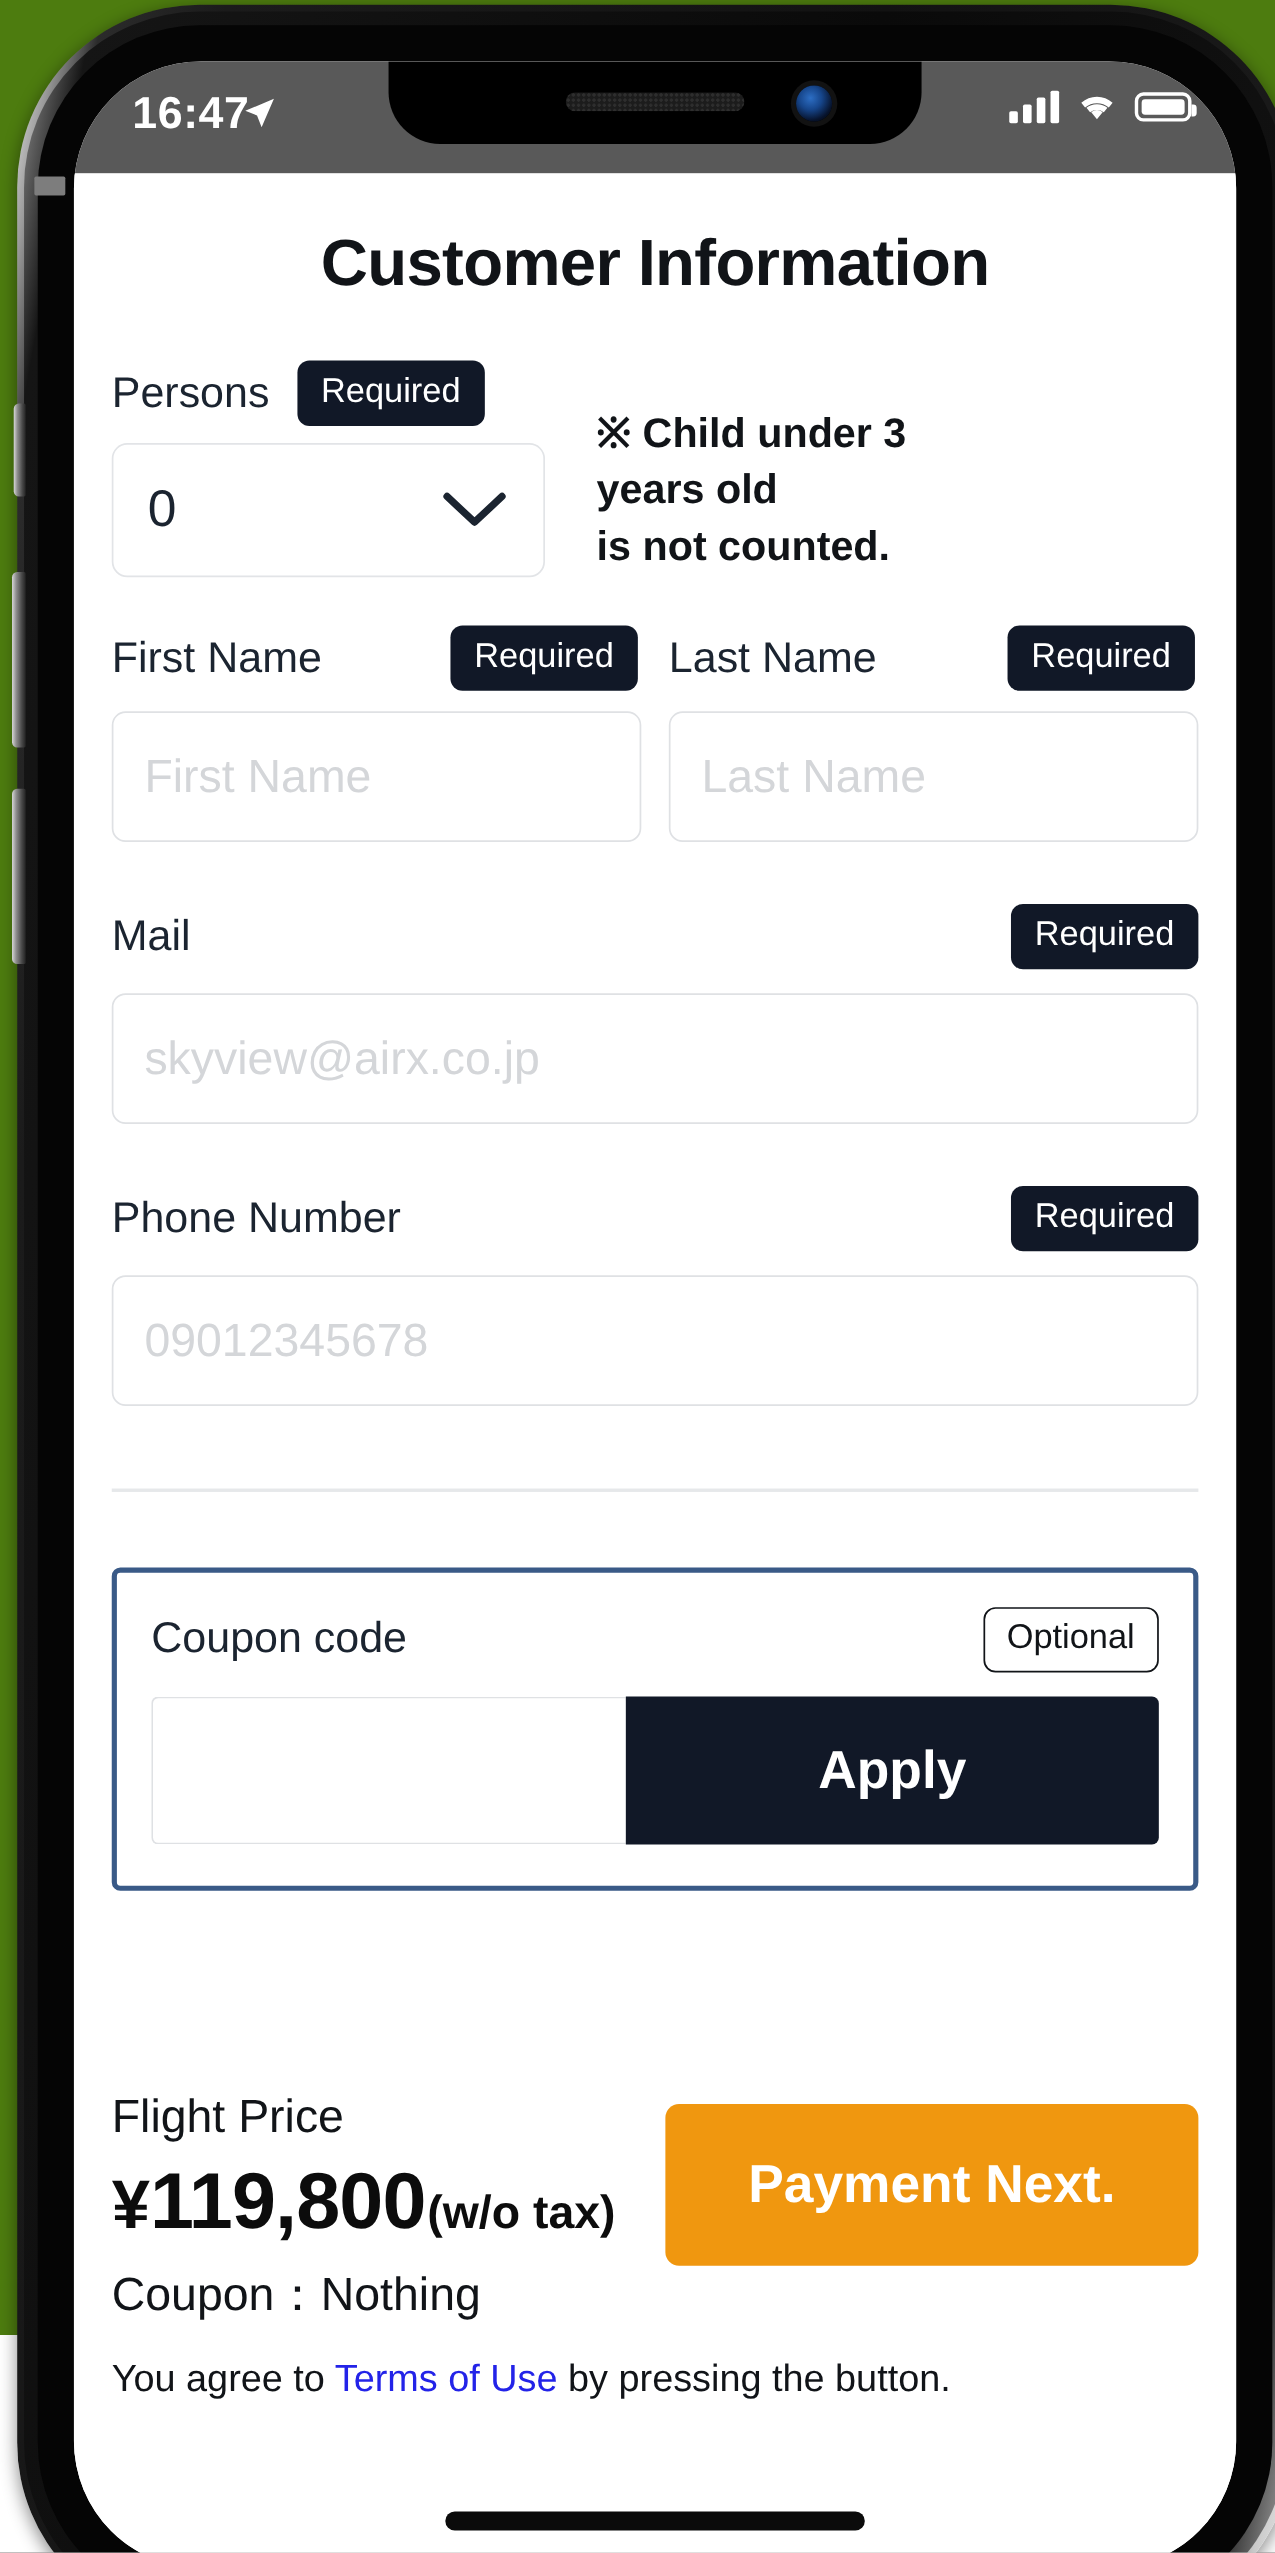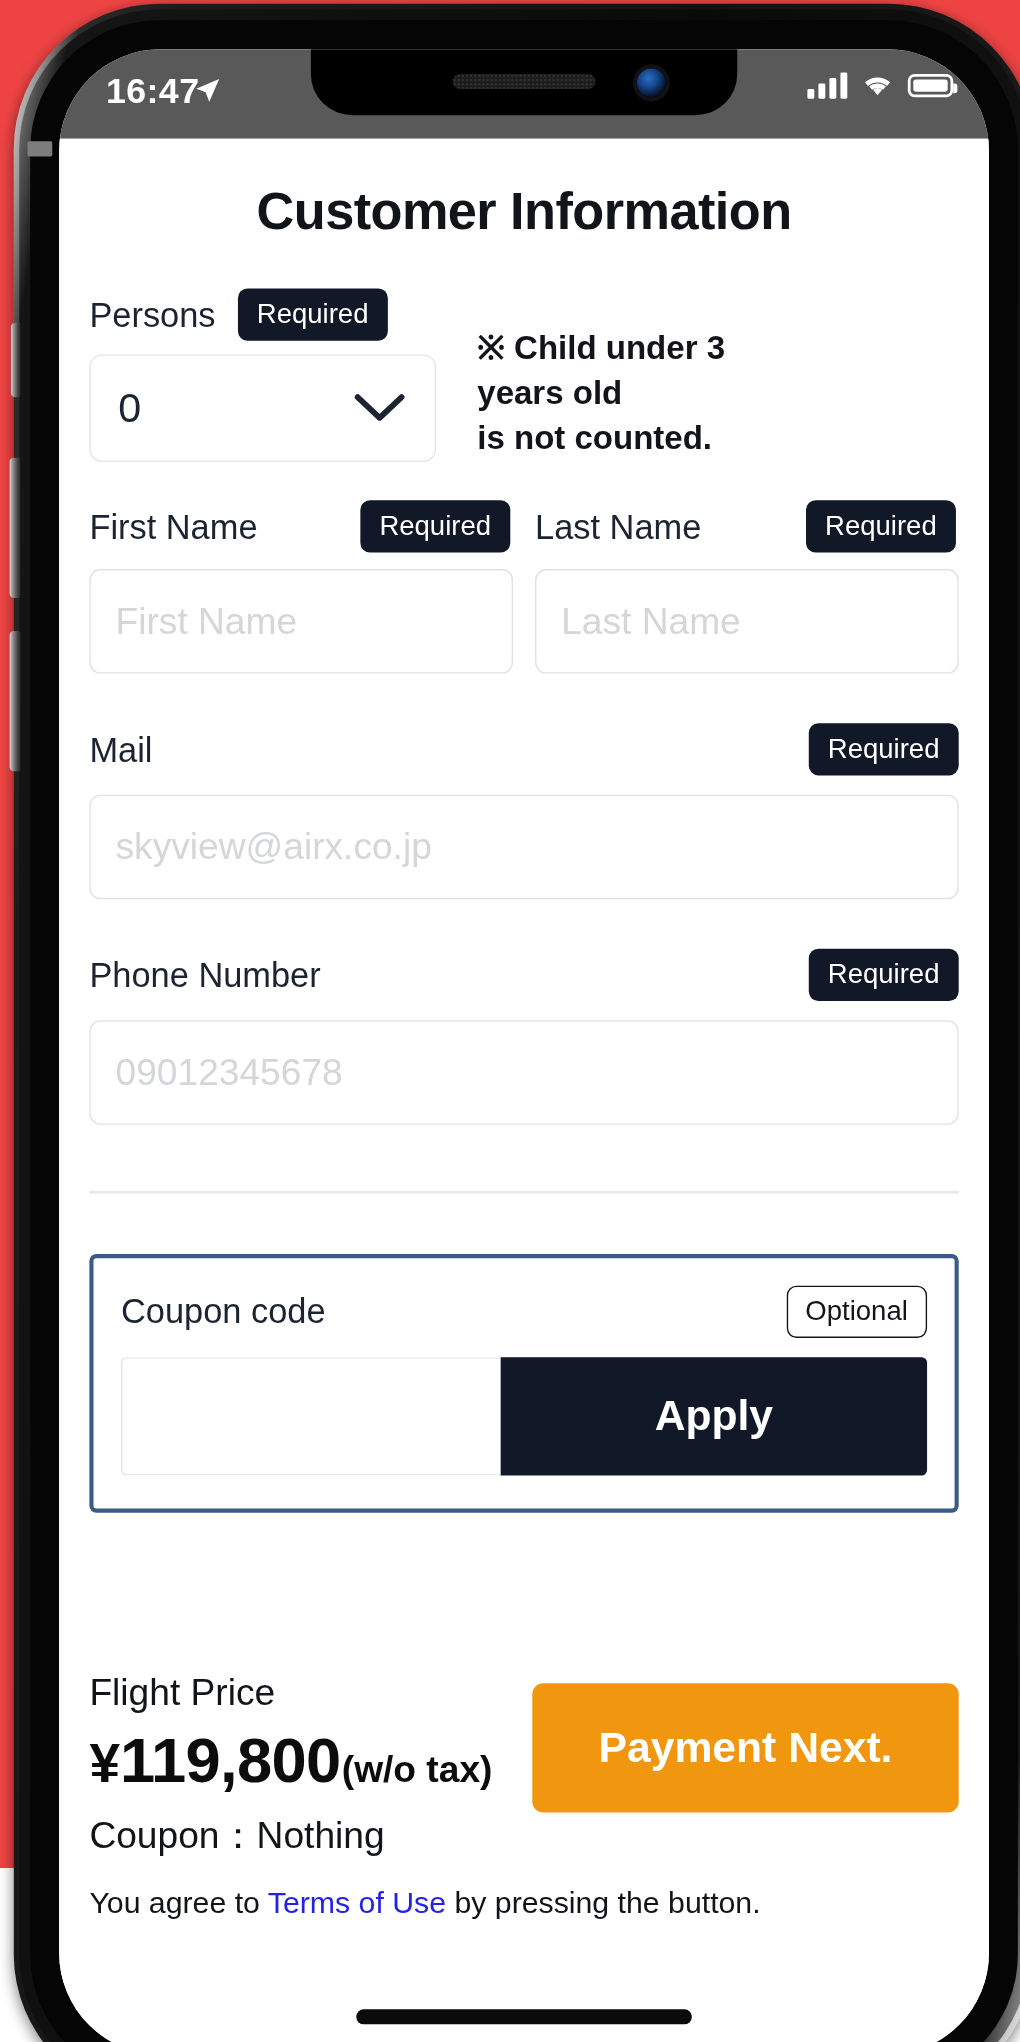--- a/index.html
+++ b/index.html
@@ -7,21 +7,21 @@
     width: 1020px; height: 2042px;
     background: #ffffff;
     font-family: "Liberation Sans", sans-serif;
     overflow: hidden;
   }
 
   
   .stage {
     position: relative;
     width: 1020px; height: 1868px;
-    background: #ef4444;
+    background: #4d7c0f;
   }
 
   
   .phone-outer {
     position: absolute;
     left: 22px; top: 6px;
     width: 742px; height: 1524px;
     border-radius: 106px;
     background: linear-gradient(100deg,
       #f4f4f4 0%, #9b9b9b 2.5%, #2b2b2b 5%,

